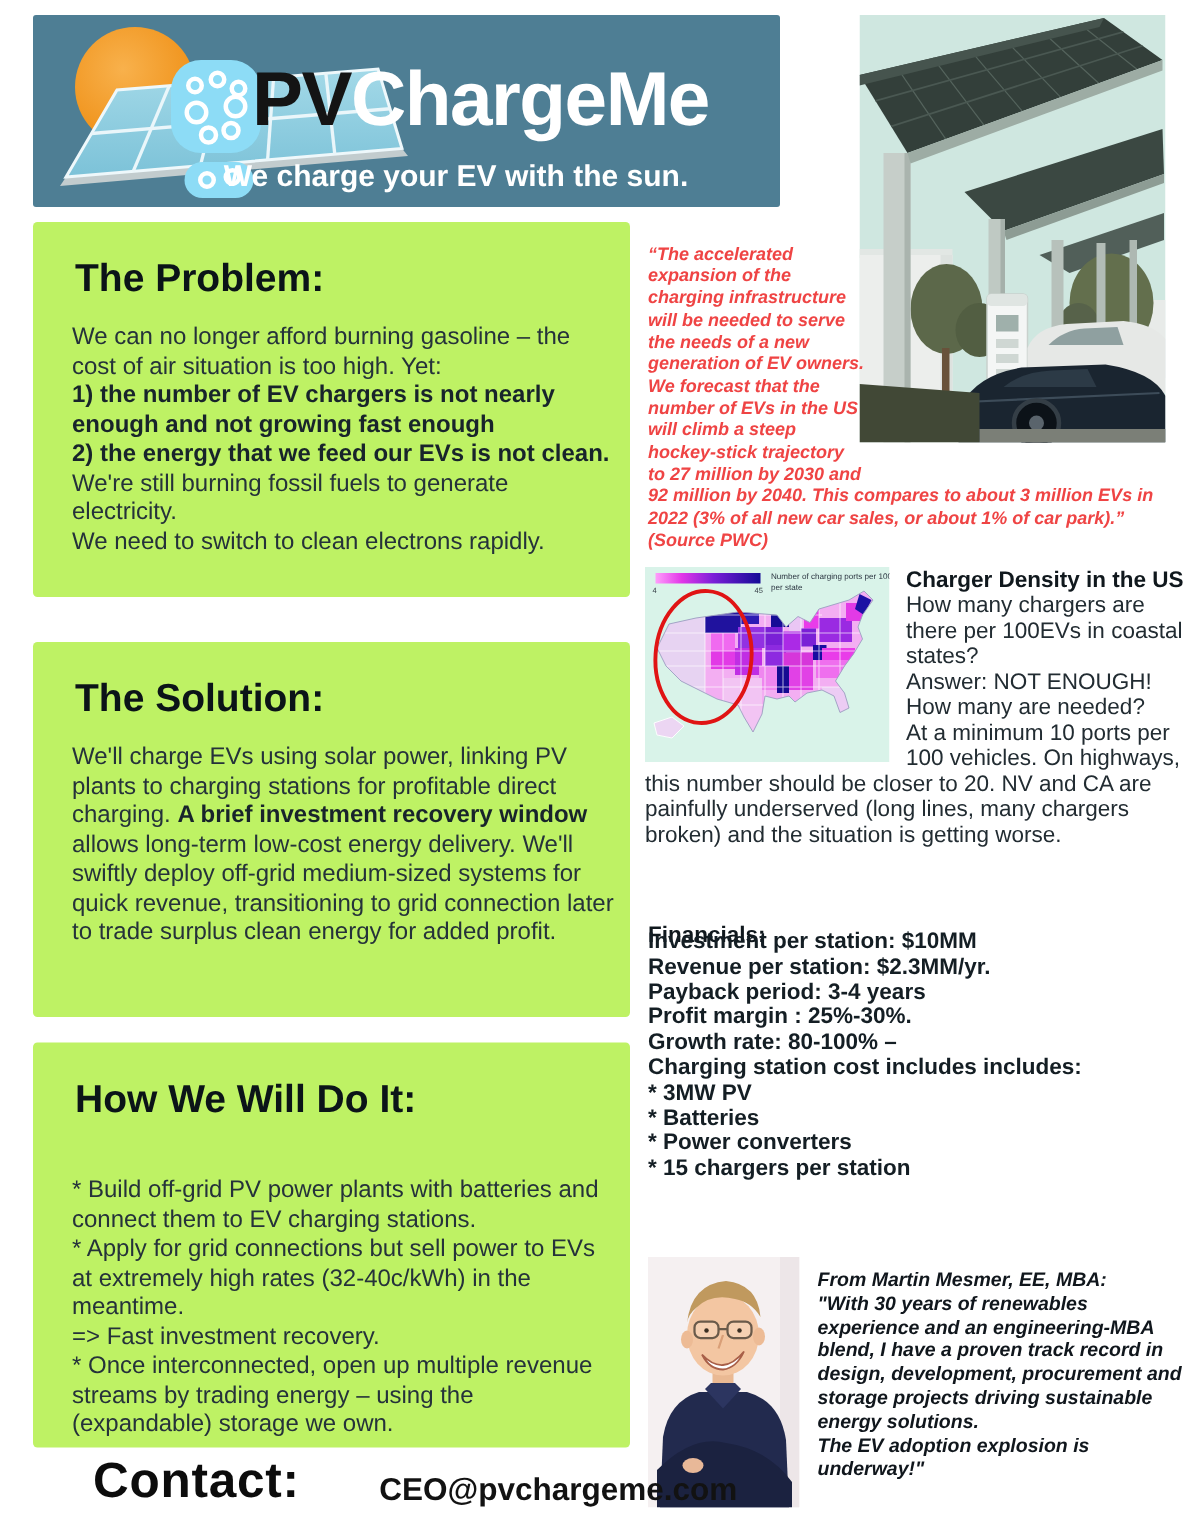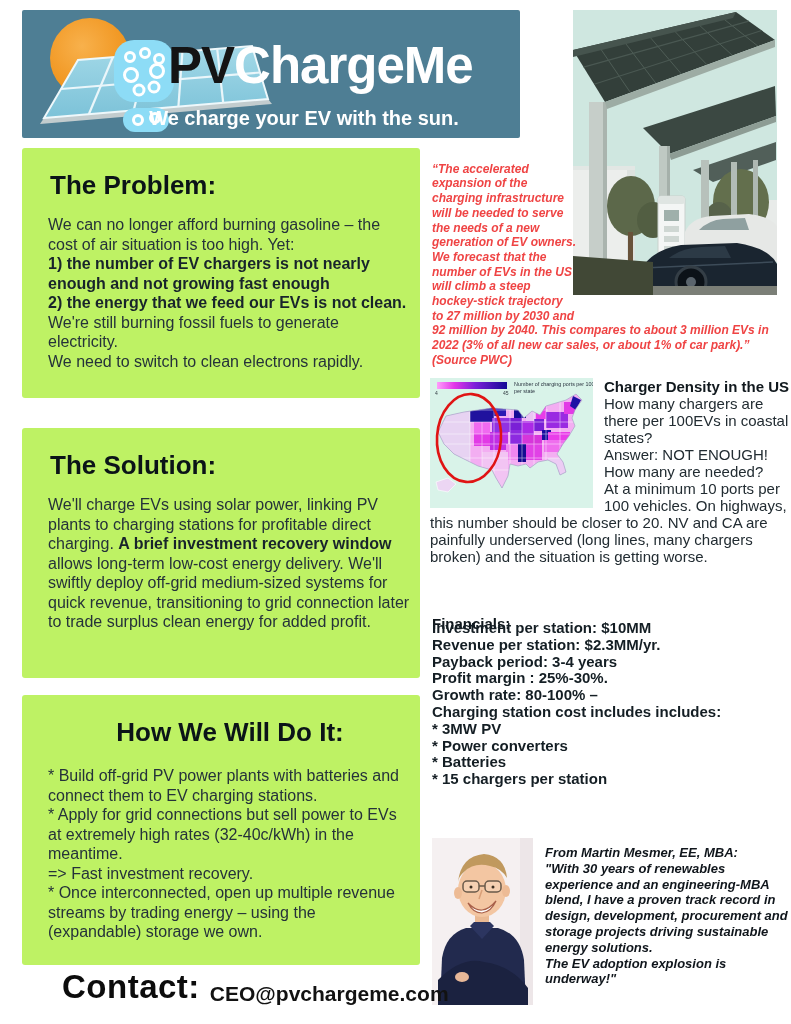--- a/index.html
+++ b/index.html
@@ -20,21 +20,21 @@
   
   .photo{position:absolute;left:573px;top:10px;width:204px;height:285px;}
 
   
   .box{position:absolute;left:22px;width:398px;background:#bef264;border-radius:3px;
        padding:20px 10px 0 26px;box-sizing:border-box;}
   .box-problem{top:148px;height:250px;}
   .box-solution{top:428px;height:250px;}
   .box-how{top:695px;height:270px;}
   .box-title{font-weight:bold;font-size:26px;color:#0b1418;margin:2px 0 14px 2px;}
-  .box-how .box-title{margin-bottom:18px;text-align:center;}
+  .box-how .box-title{margin-bottom:36px;}
   .box-body{font-size:16px;line-height:19.5px;color:#25323a;white-space:pre-line;}
   .b{font-weight:bold;color:#18242b;}
 
   
   .quote{position:absolute;left:432px;top:147px;width:352px;
          font-size:12px;line-height:14.7px;font-weight:bold;font-style:italic;
          color:#ef4444;white-space:pre-line;}
   .quote-spacer{float:right;width:207px;height:152px;}
 
   
@@ -54,21 +54,21 @@
   
   .martin{position:absolute;left:432px;top:838px;width:101px;height:167px;}
   .testimonial{position:absolute;left:545px;top:845px;width:250px;
                font-size:13px;line-height:15.8px;font-weight:bold;font-style:italic;
                color:#10161c;white-space:pre-line;}
 
   
   .contact{position:absolute;left:62px;top:968px;display:flex;
            align-items:flex-end;gap:10px;}
   .contact-label{font-weight:bold;font-size:33px;color:#0c0c0c;letter-spacing:.5px;}
-  .contact-email{font-weight:bold;font-size:21px;color:#121212;}
+  .contact-email{font-weight:bold;font-size:21px;color:#121212;margin-left:43px;}
 </style>
 </head>
 <body>
 
 <div class="page">
 
   <div class="header">
     <svg class="logo-svg" width="250" height="118" viewBox="0 0 250 118">
       <defs>
         <radialGradient id="sunG" cx="40%" cy="35%" r="75%">
@@ -290,22 +290,22 @@
 
   <div class="fin-title">Financials:</div>
   <div class="fin-list">
       <div>Investment per station: $10MM</div>
       <div>Revenue per station: $2.3MM/yr.</div>
       <div>Payback period: 3-4 years</div>
       <div>Profit margin : 25%-30%.</div>
       <div>Growth rate: 80-100% –</div>
       <div>Charging station cost includes includes:</div>
       <div>* 3MW PV</div>
+      <div>* Batteries</div>
       <div>* Power converters</div>
-      <div>* Batteries</div>
       <div>* 15 chargers per station</div>
     </div>
 
   <svg class="martin" viewBox="0 0 101 167">
     <rect x="0" y="0" width="101" height="167" fill="#f5f0f1"></rect>
     <rect x="88" y="0" width="13" height="167" fill="#ede6e8"></rect>
     <path d="M8,167 L10,120 Q14,96 34,90 L66,90 Q88,96 92,122 L94,167 Z" fill="#222a4e"></path>
     <rect x="43" y="72" width="14" height="16" fill="#eab993"></rect>
     <polygon points="38,88 50,101 62,88 58,84 42,84" fill="#2c3560"></polygon>
     <path d="M6,142 Q30,118 52,124 Q80,128 96,150 L96,167 L6,167 Z" fill="#1b2240"></path>

